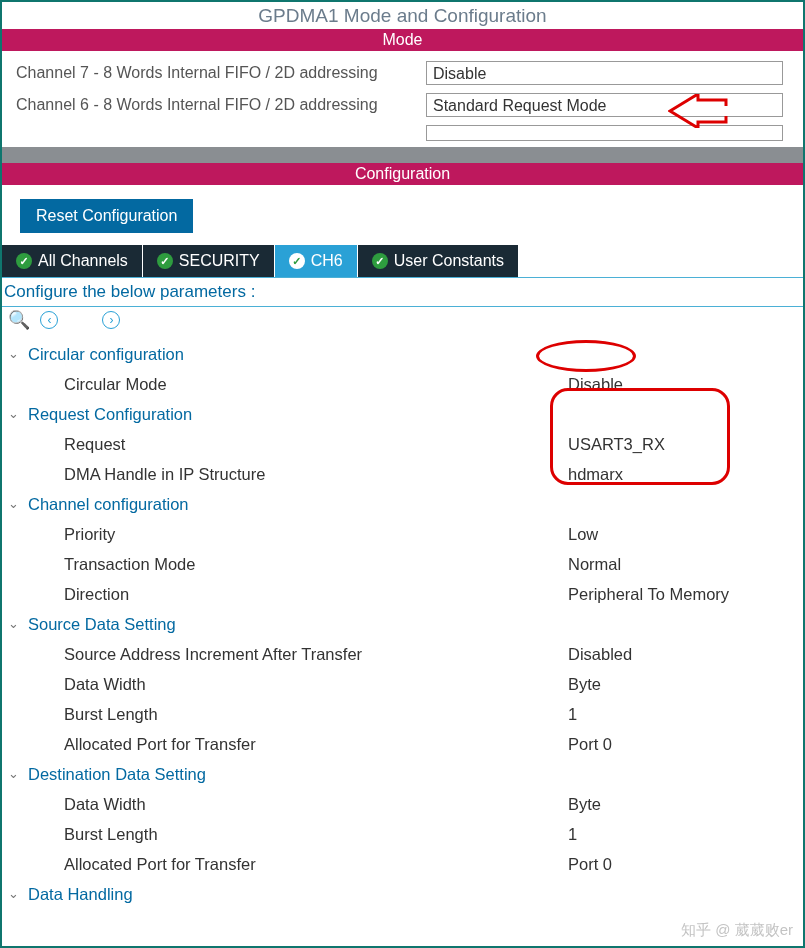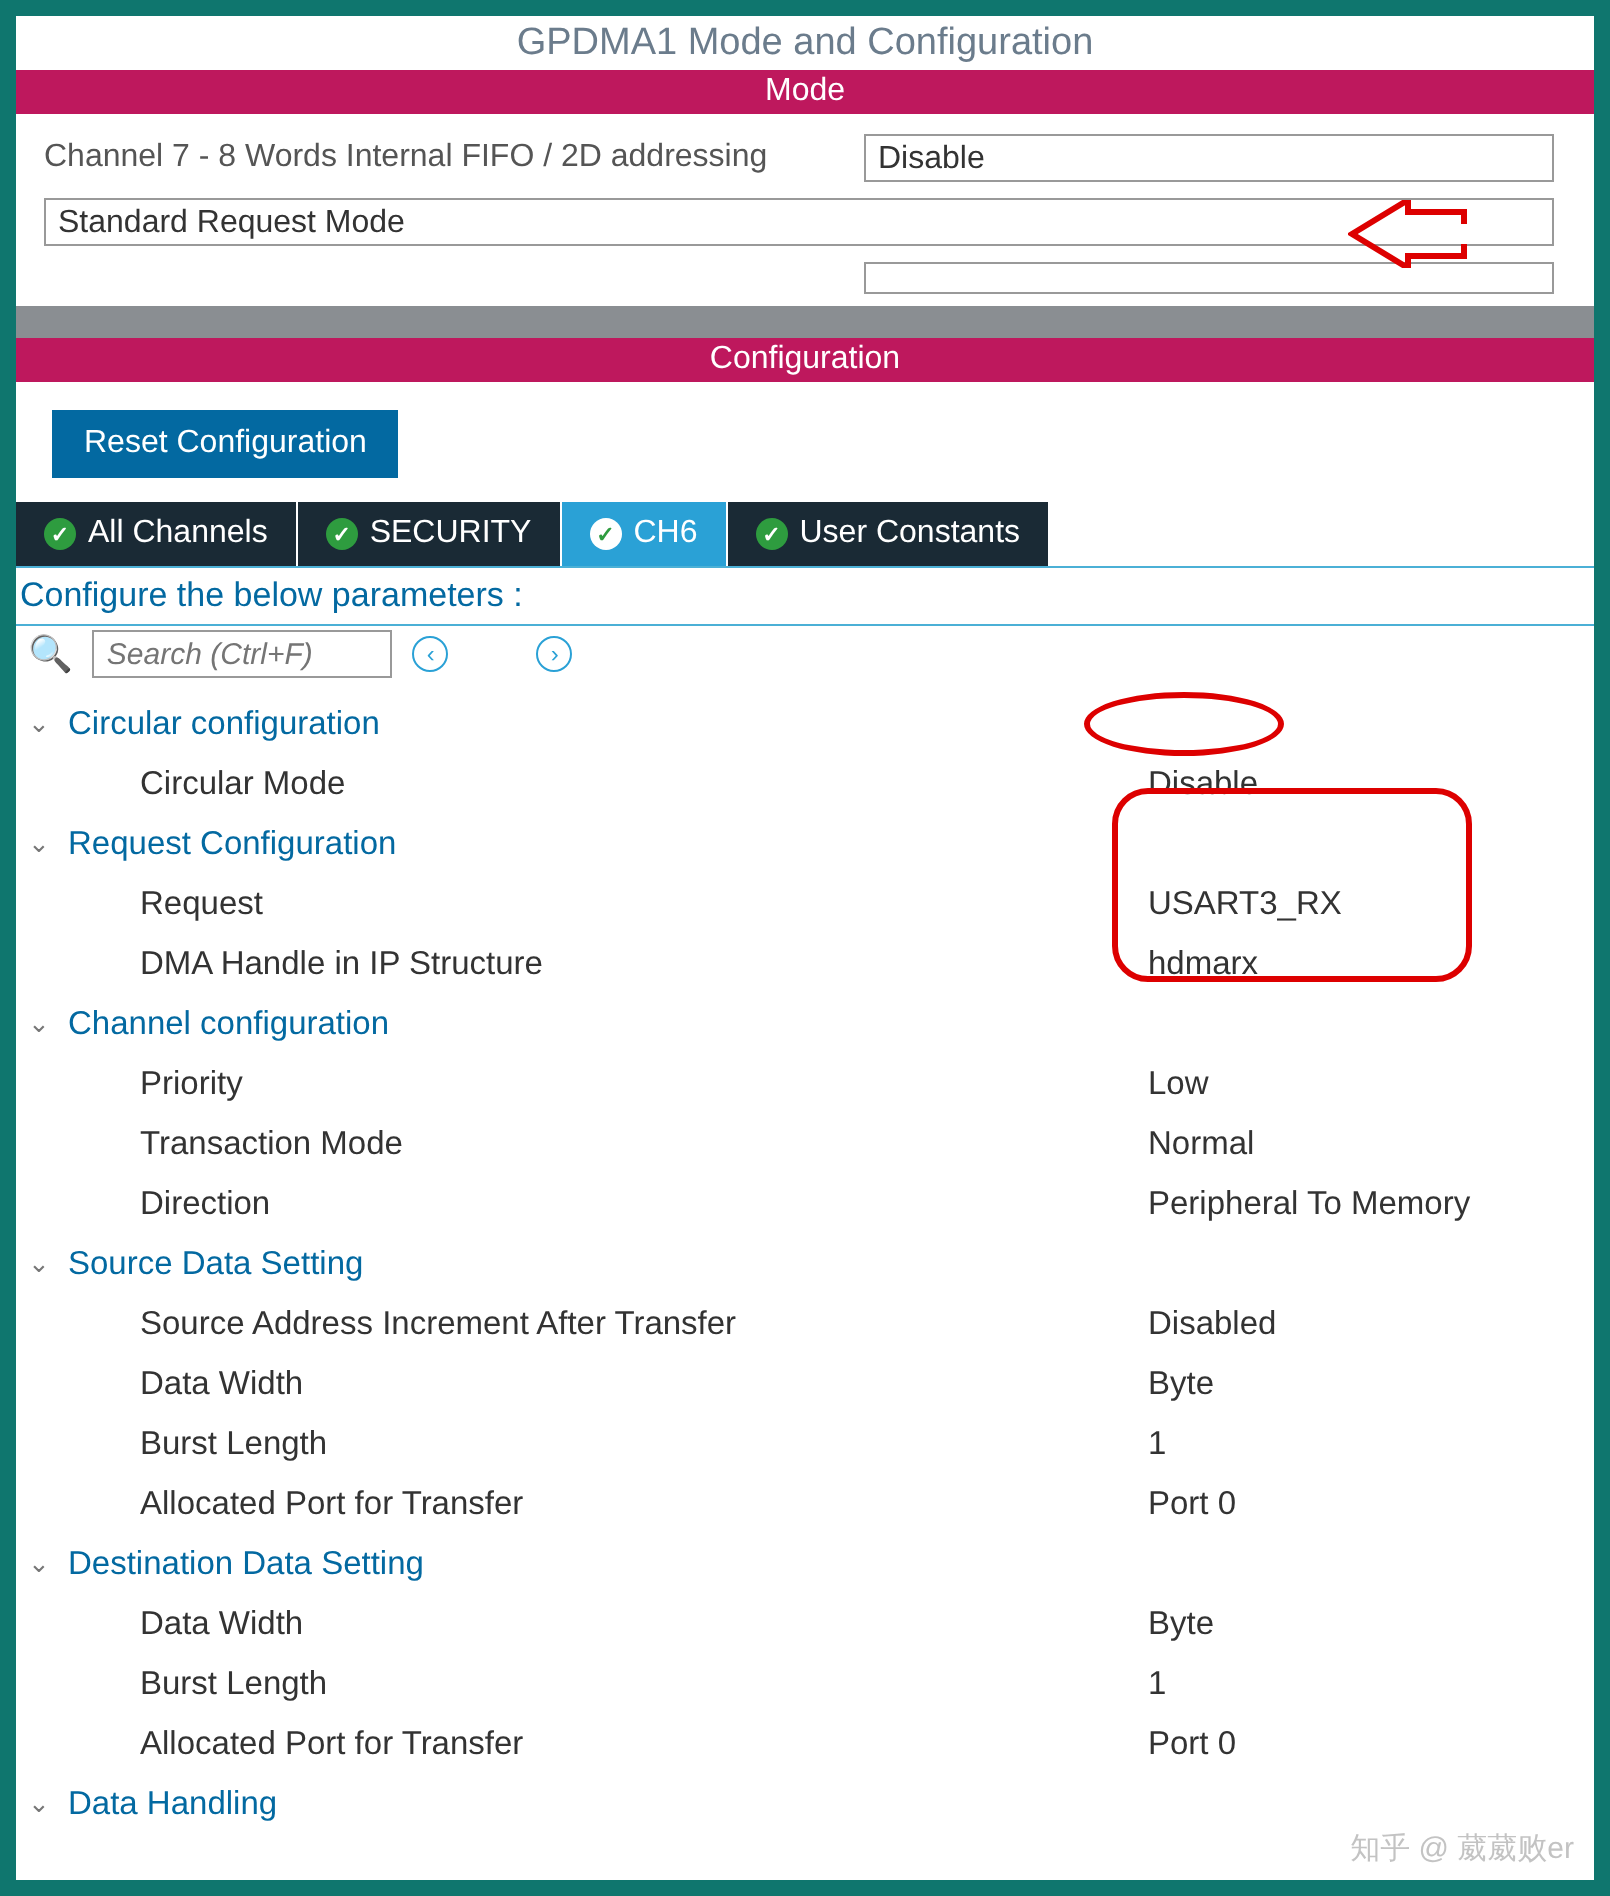--- a/index.html
+++ b/index.html
@@ -1,17 +1,17 @@
 <!DOCTYPE html>
 <html><head>
 <meta charset="utf-8">
 <style>
   * { box-sizing: border-box; margin: 0; padding: 0; }
   body { font-family: Arial, Helvetica, sans-serif; font-size: 15px; color: #333; background: #fff; }
-  .frame { width: 805px; height: 948px; border: 8px solid #0f766e; background: #fff; overflow: hidden; position: relative; }
+  .frame { width: 805px; height: 948px; border: 2px solid #0f766e; background: #fff; overflow: hidden; position: relative; }
   .title { text-align: center; color: #6b7c8c; font-size: 19px; padding: 3px 0 2px; }
   .bar { background: #be185d; color: #fff; text-align: center; padding: 2px 0; font-size: 16px; }
   .mode-area { padding: 10px 14px 6px; }
   .mode-row { display: flex; align-items: center; margin-bottom: 8px; color: #555; font-size: 16px; position: relative; }
   .mode-label { width: 410px; }
   .mode-select { flex: 1; border: 1px solid #999; padding: 2px 6px; color: #333; background: #fff; height: 24px; line-height: 20px; margin-right: 6px; }
   .partial-sel { margin-left: 410px; border: 1px solid #999; height: 16px; margin-right: 6px; margin-top: 4px; }
   .grey-strip { background: #8a8e92; height: 16px; }
   .reset-wrap { padding: 14px 0 12px 18px; }
   .reset-btn { background: #0369a1; color: #fff; border: none; padding: 8px 16px; font-size: 16px; cursor: pointer; }
@@ -44,20 +44,21 @@
 <div class="frame">
   <div class="title">GPDMA1 Mode and Configuration</div>
   <div class="bar">Mode</div>
 
   <div class="mode-area">
     <div class="mode-row">
       <span class="mode-label">Channel 7  - 8 Words Internal FIFO / 2D addressing</span>
       <div class="mode-select">Disable</div>
     </div>
     <div class="mode-row">
+      <span class="mode-label">Channel 6  - 8 Words Internal FIFO / 2D addressing</span>
       <div class="mode-select">Standard Request Mode</div>
     </div>
     <div class="partial-sel"></div>
   </div>
 
   <div class="grey-strip"></div>
   <div class="bar">Configuration</div>
 
   <div class="reset-wrap">
     <button class="reset-btn">Reset Configuration</button>
@@ -81,21 +82,20 @@
       <span>User Constants</span>
     </div>
   </div>
   <hr class="hr-teal">
 
   <div class="subtext">Configure the below parameters :</div>
   <hr class="hr-teal">
 
   <div class="search-row">
     <span class="search-icon">🔍</span>
-    <input class="search-input" placeholder="Search (Ctrl+F)" style="">
     <span class="nav-icon">‹</span>
     <span style="width:24px"></span>
     <span class="nav-icon">›</span>
   </div>
 
   <div class="tree">
 
     <div class="tree-row">
         <span class="chev">⌄</span>
         <span class="group-label">Circular configuration</span>

